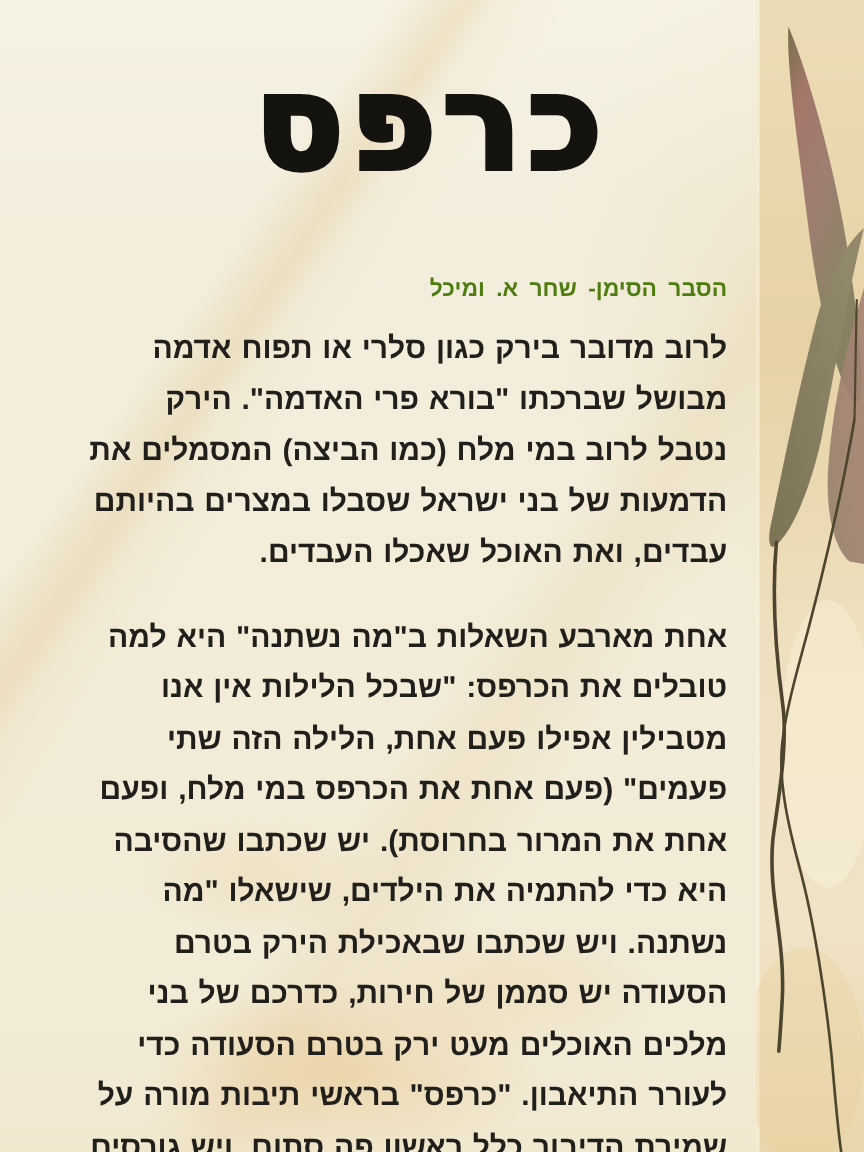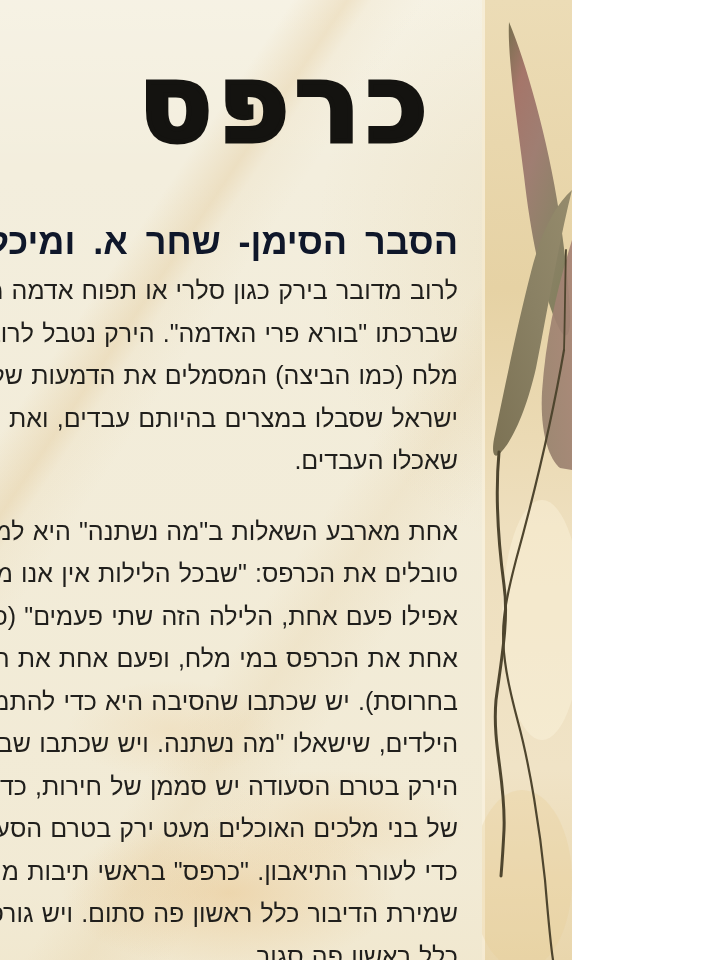--- a/index.html
+++ b/index.html
@@ -1,18 +1,18 @@
 <!DOCTYPE html>
 <html lang="he"><head>
 <meta charset="utf-8">
 <style>
   html, body { margin: 0; padding: 0; }
   .page {
     position: relative;
-    width: 572px;
+    width: 720px;
     height: 960px;
     overflow: hidden;
     background-color: #f3eedd;
     font-family: "Liberation Sans", "DejaVu Sans", sans-serif;
     direction: rtl;
   }
   
   .bg-texture {
     position: absolute;
     inset: 0;
@@ -52,31 +52,31 @@
     position: absolute;
     top: 222px;
     right: 114px;
     width: 534px;
     text-align: right;
     color: #201f1c;
   }
   .section + .section { margin-top: 28px; }
   .section-heading {
     margin: 0 0 7px 0;
-    font-size: 36px;
+    font-size: 19px;
     line-height: 40px;
     font-weight: bold;
     word-spacing: 0.22em;
-    color: #0f172a;
+    color: #4d7c0f;
   }
   .section-body {
     margin: 0;
     font-size: 25px;
     line-height: 42.5px;
-    font-weight: 400;
+    font-weight: 700;
     word-spacing: 0.05em;
   }
 </style>
 </head>
 <body>
 
 <div class="page">
 
   <div class="bg-texture"></div>
 

